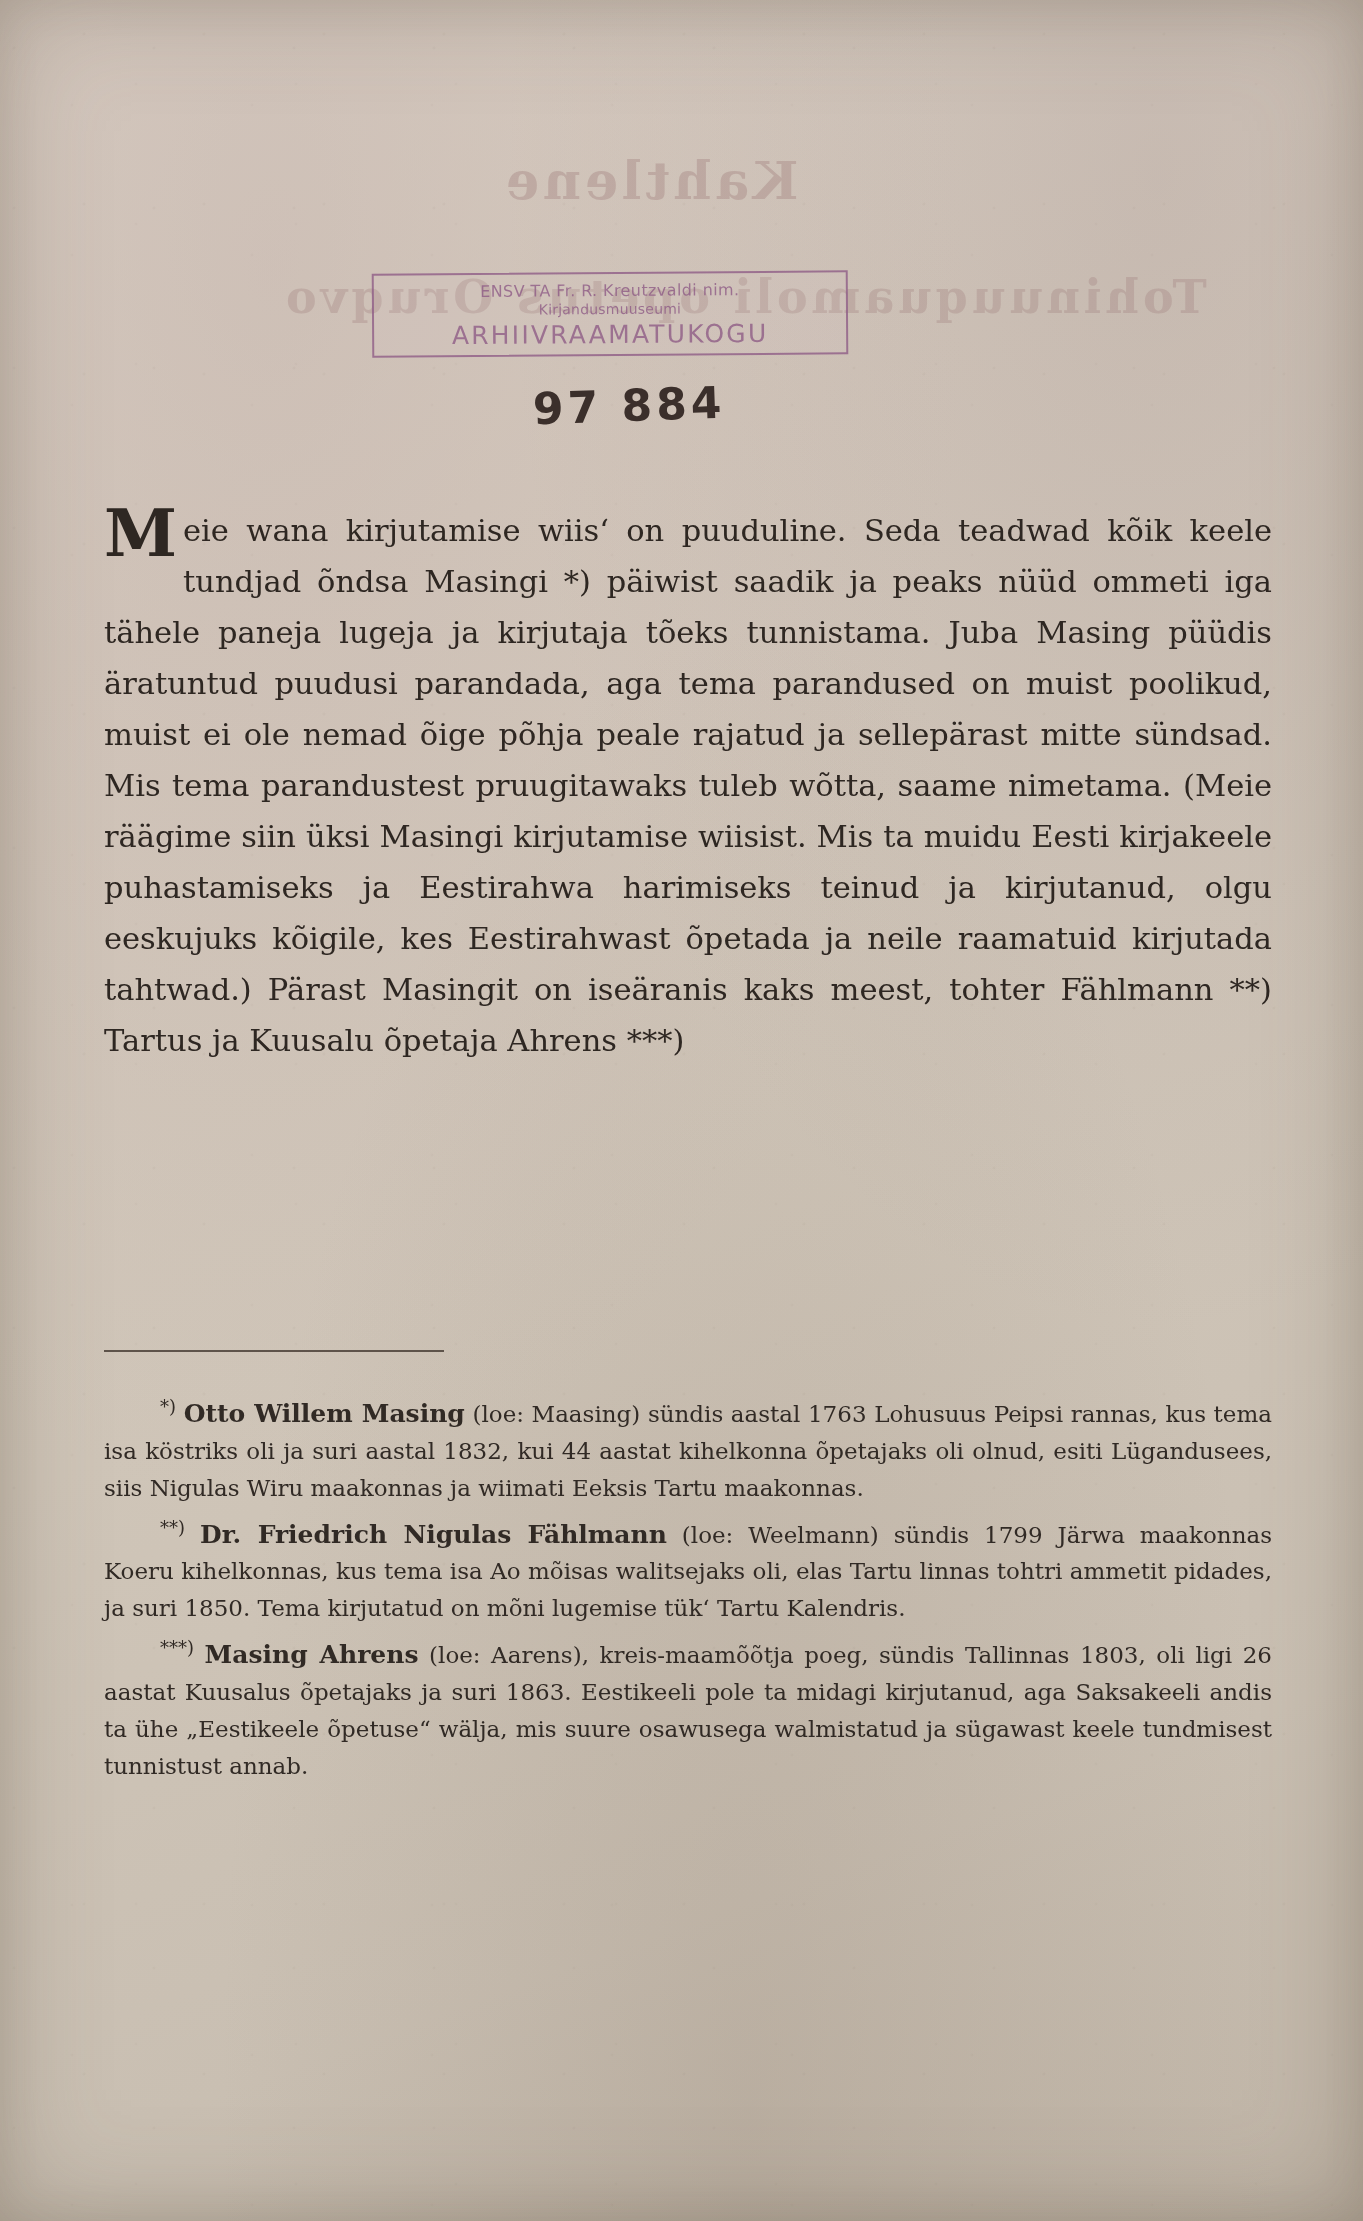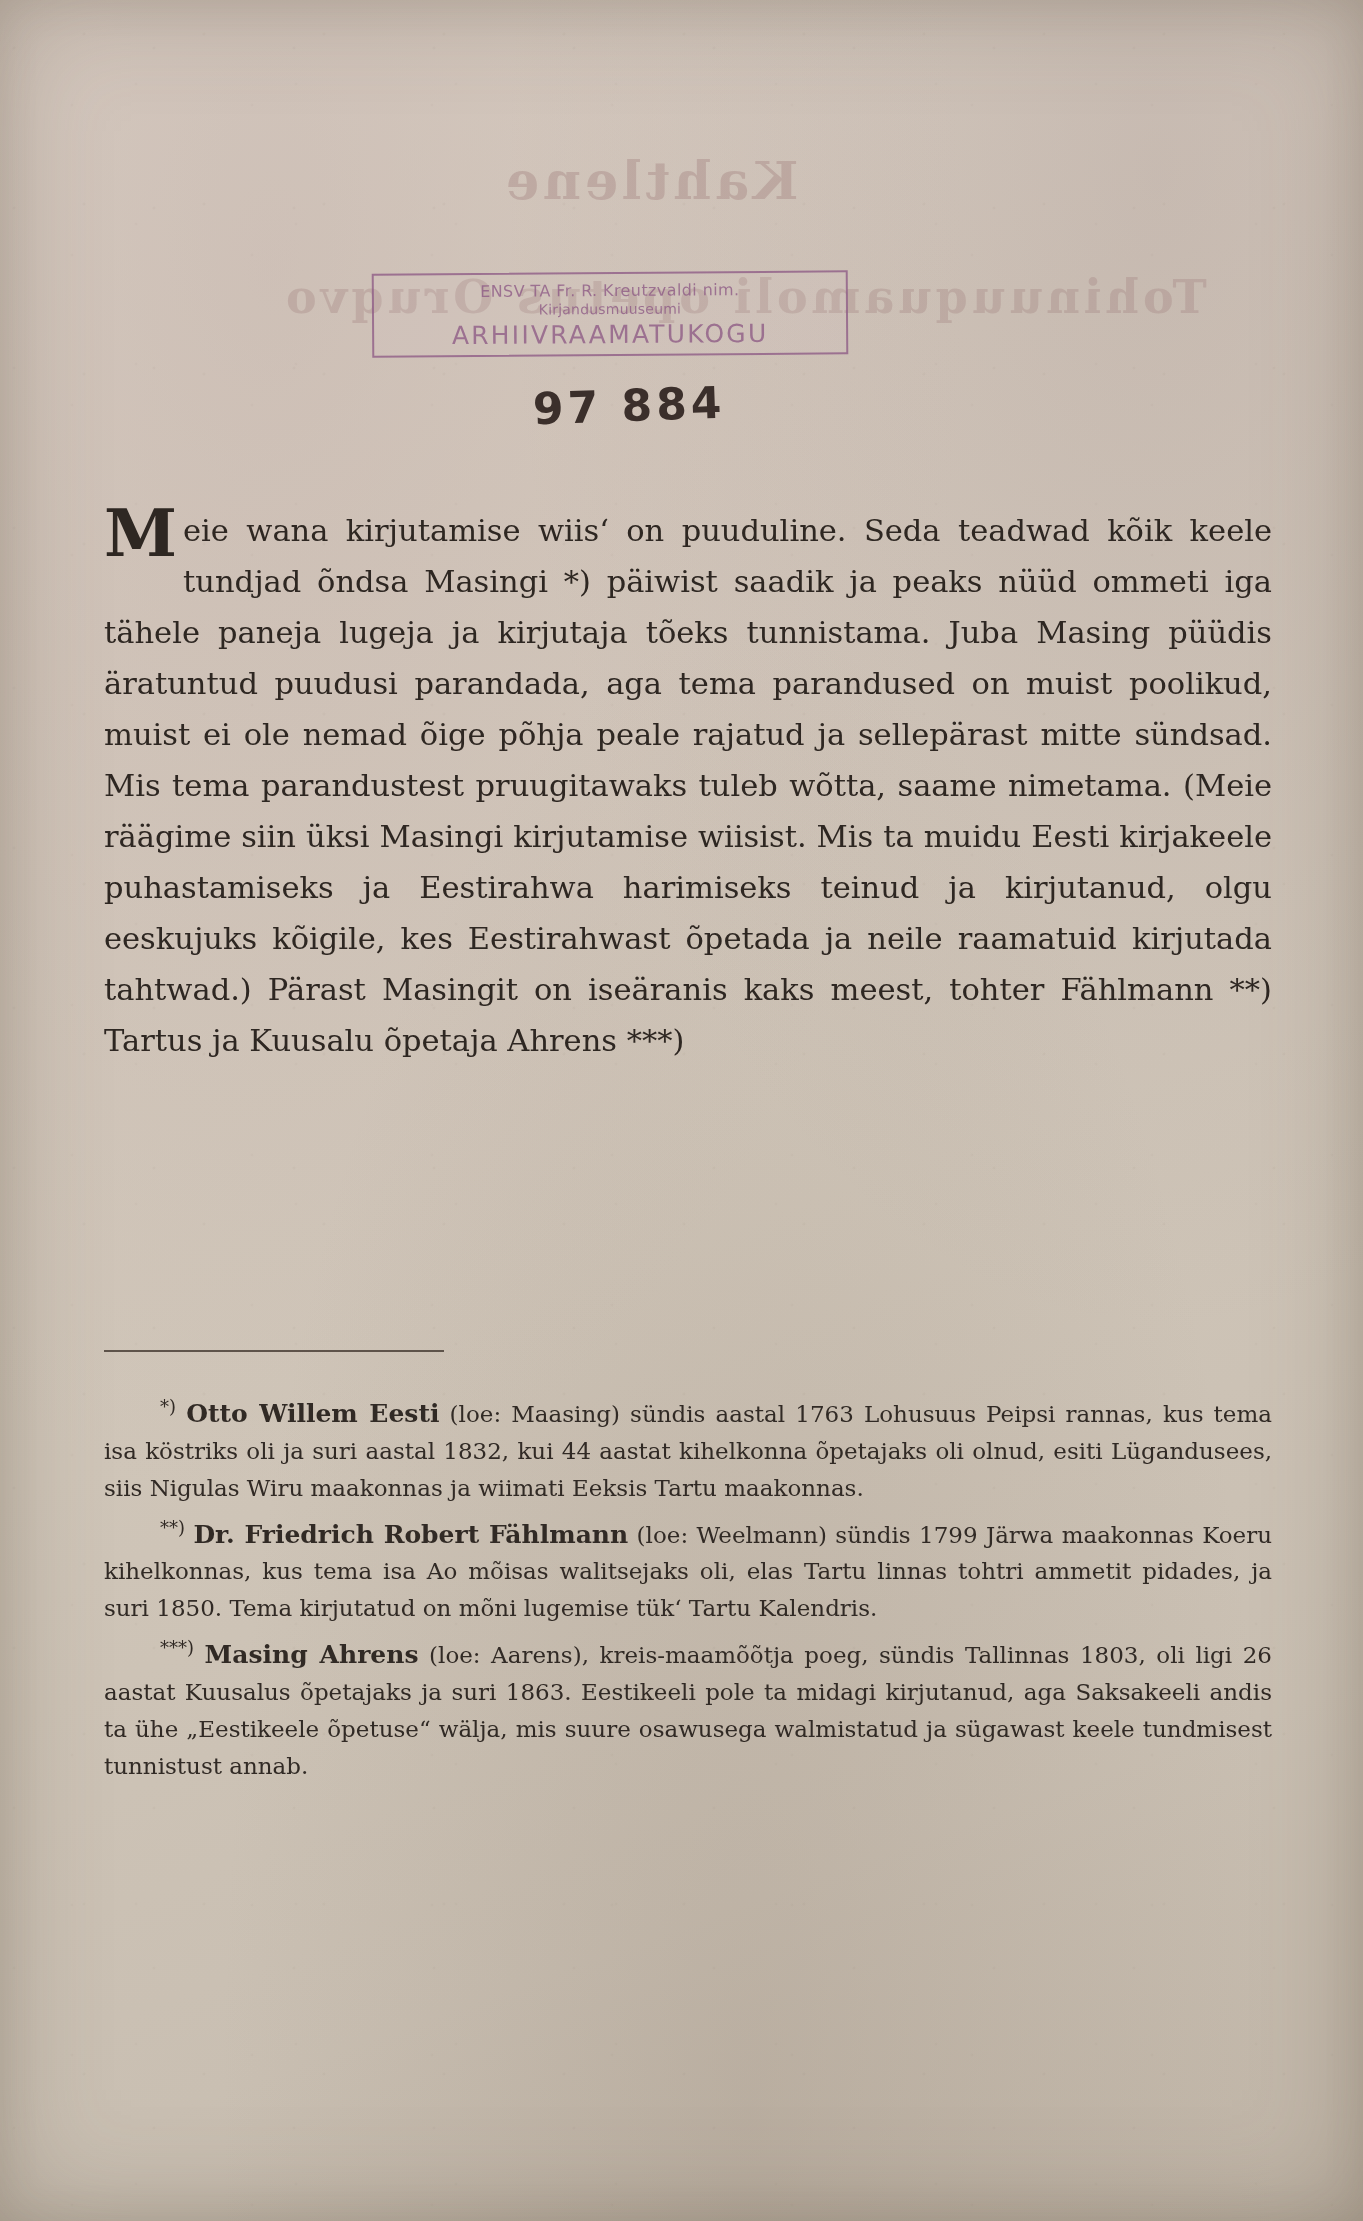--- a/index.html
+++ b/index.html
@@ -170,25 +170,25 @@
 
   <div id="body-text">
     <span class="dropcap">M</span><span>eie wana kirjutamise wiisʻ on puuduline. Seda teadwad kõik keele tundjad õndsa Masingi *) päiwist saadik ja peaks nüüd ommeti iga tähele paneja lugeja ja kirjutaja tõeks tunnistama. Juba Masing püüdis äratuntud puudusi parandada, aga tema parandused on muist poolikud, muist ei ole nemad õige põhja peale rajatud ja sellepärast mitte sündsad. Mis tema parandustest pruugitawaks tuleb wõtta, saame nimetama. (Meie räägime siin üksi Masingi kirjutamise wiisist. Mis ta muidu Eesti kirjakeele puhastamiseks ja Eestirahwa harimiseks teinud ja kirjutanud, olgu eeskujuks kõigile, kes Eestirahwast õpetada ja neile raamatuid kirjutada tahtwad.) Pärast Masingit on iseäranis kaks meest, tohter Fählmann **) Tartus ja Kuusalu õpetaja Ahrens ***)</span>
   </div>
 
   <div id="fn-rule"></div>
 
   <div id="footnotes">
     <p class="fn-indent">
       <span class="sup">*)</span>
-      <span class="fn-name">Otto Willem Eesti</span><span> (loe: Maasing) sündis aastal 1763 Lohusuus Peipsi rannas, kus tema isa köstriks oli ja suri aastal 1832, kui 44 aastat kihelkonna õpetajaks oli olnud, esiti Lügandusees, siis Nigulas Wiru maakonnas ja wiimati Eeksis Tartu maakonnas.</span>
+      <span class="fn-name">Otto Willem Masing</span><span> (loe: Maasing) sündis aastal 1763 Lohusuus Peipsi rannas, kus tema isa köstriks oli ja suri aastal 1832, kui 44 aastat kihelkonna õpetajaks oli olnud, esiti Lügandusees, siis Nigulas Wiru maakonnas ja wiimati Eeksis Tartu maakonnas.</span>
     </p>
     <p class="fn-indent">
       <span class="sup">**)</span>
-      <span class="fn-name">Dr. Friedrich Robert Fählmann</span><span> (loe: Weelmann) sündis 1799 Järwa maakonnas Koeru kihelkonnas, kus tema isa Ao mõisas walitsejaks oli, elas Tartu linnas tohtri ammetit pidades, ja suri 1850. Tema kirjutatud on mõni lugemise tükʻ Tartu Kalendris.</span>
+      <span class="fn-name">Dr. Friedrich Nigulas Fählmann</span><span> (loe: Weelmann) sündis 1799 Järwa maakonnas Koeru kihelkonnas, kus tema isa Ao mõisas walitsejaks oli, elas Tartu linnas tohtri ammetit pidades, ja suri 1850. Tema kirjutatud on mõni lugemise tükʻ Tartu Kalendris.</span>
     </p>
     <p class="fn-indent">
       <span class="sup">***)</span>
       <span class="fn-name">Masing Ahrens</span><span> (loe: Aarens), kreis-maamõõtja poeg, sündis Tallinnas 1803, oli ligi 26 aastat Kuusalus õpetajaks ja suri 1863. Eestikeeli pole ta midagi kirjutanud, aga Saksakeeli andis ta ühe „Eestikeele õpetuse“ wälja, mis suure osawusega walmistatud ja sügawast keele tundmisest tunnistust annab.</span>
     </p>
   </div>
 
   <div id="vignette"></div>
 </div>
 

